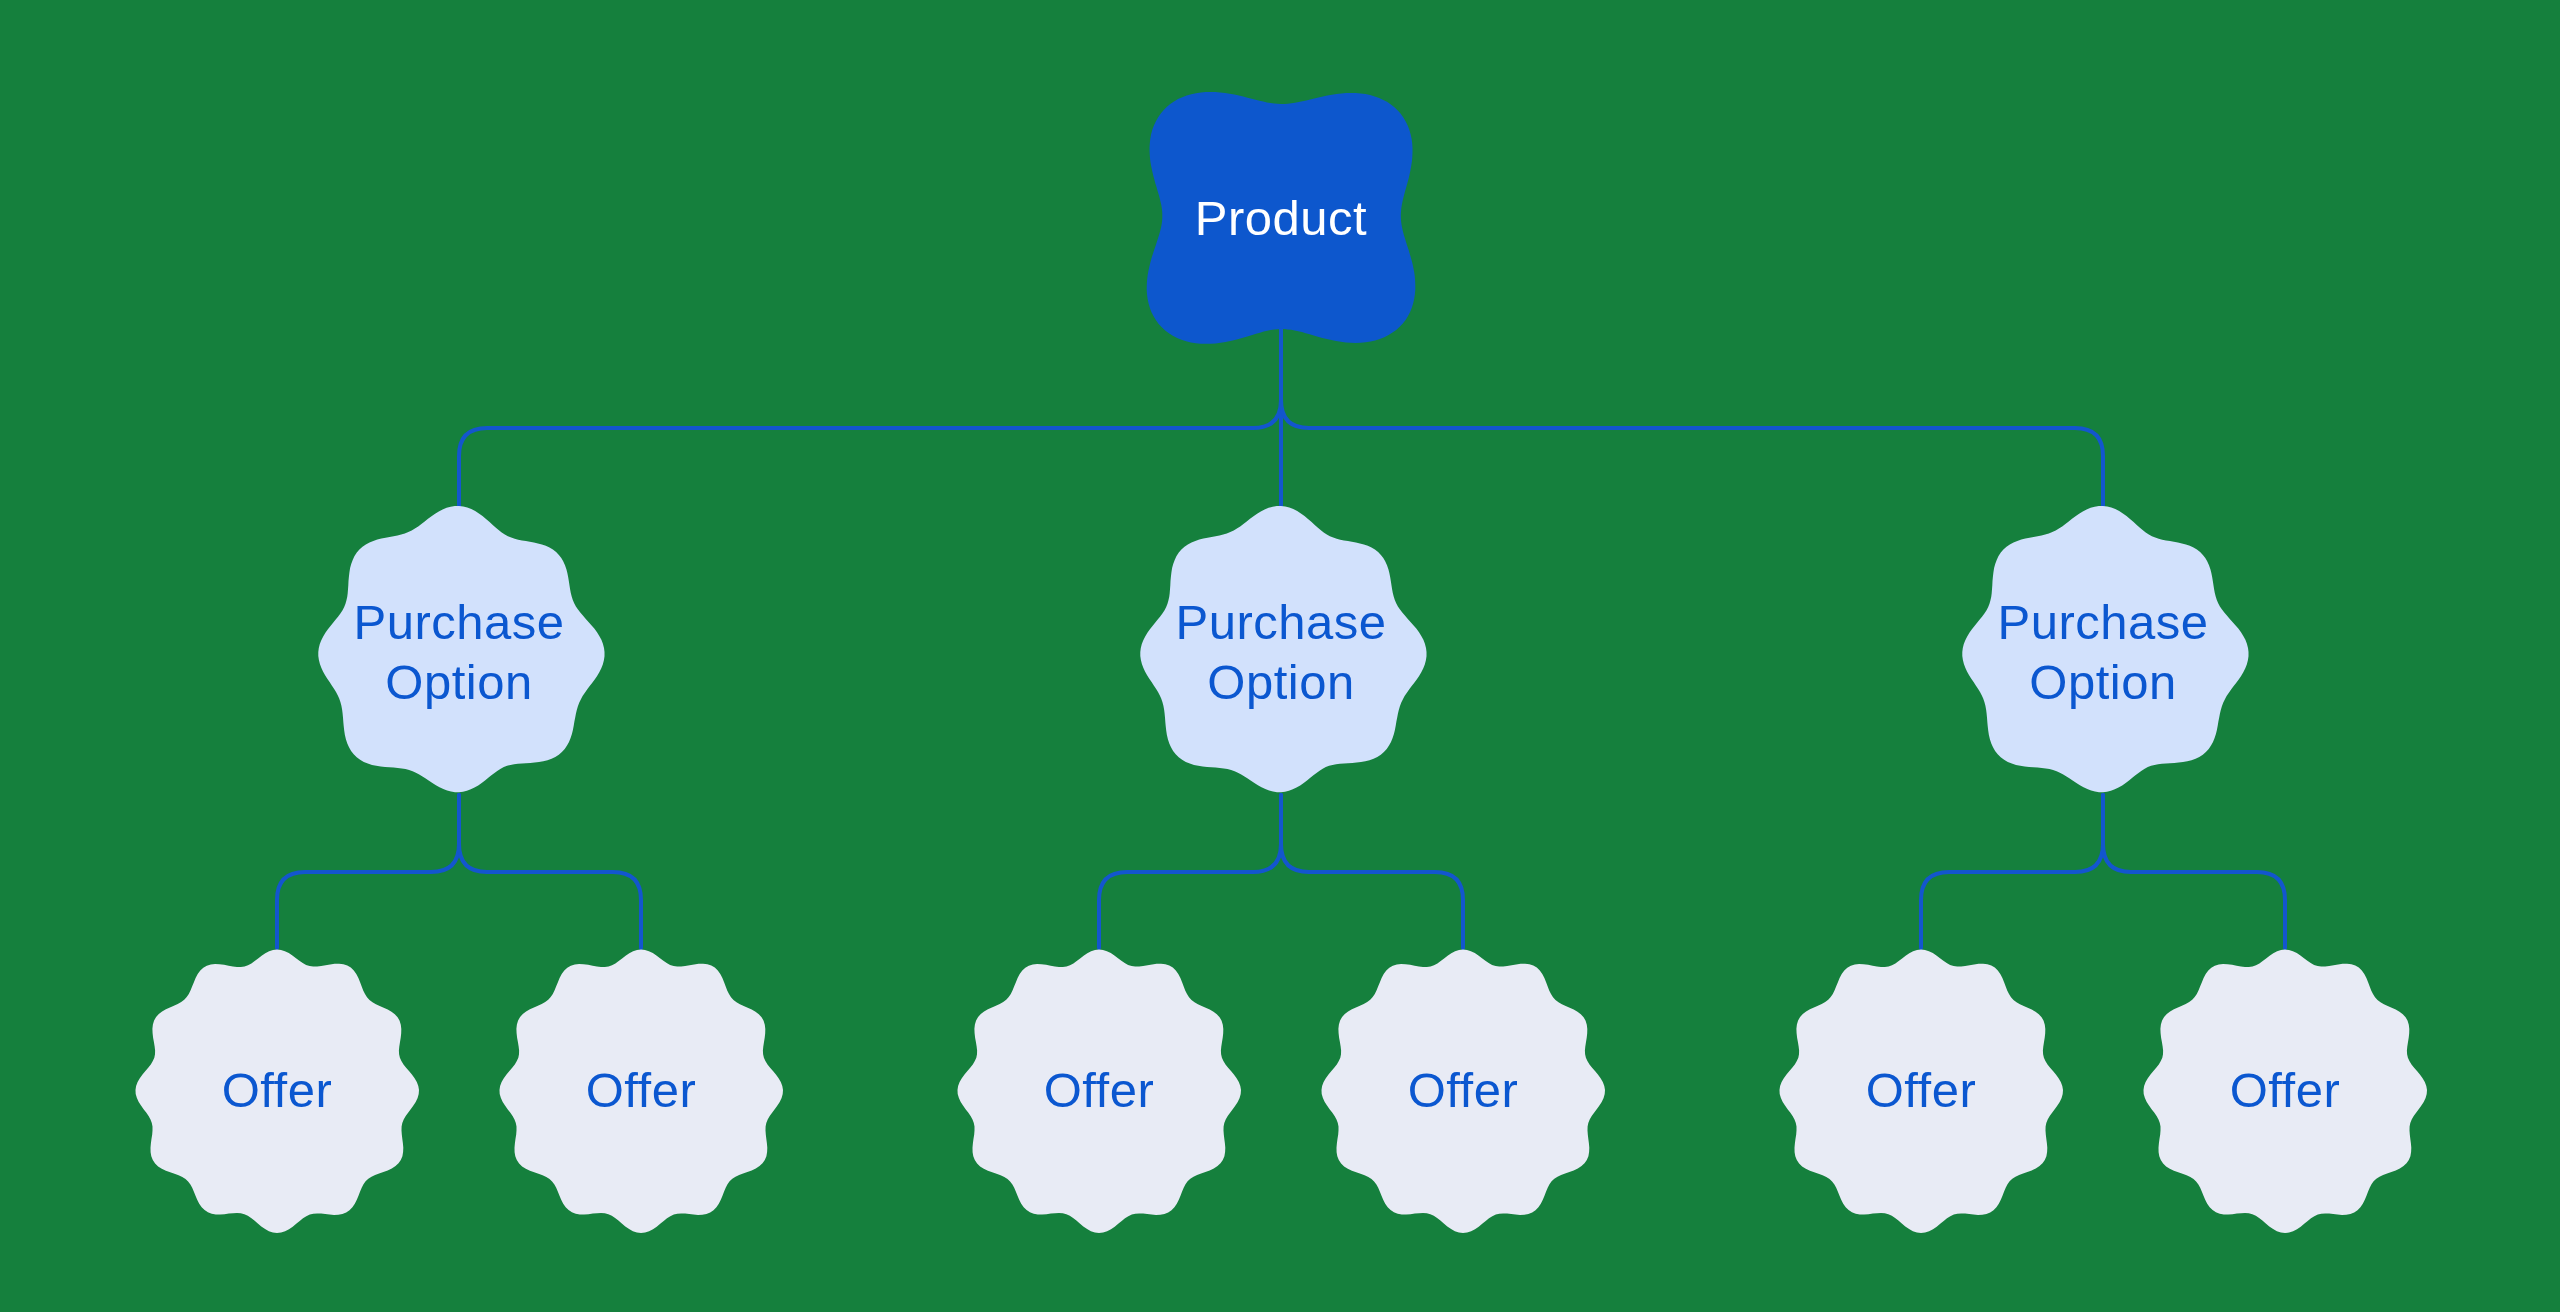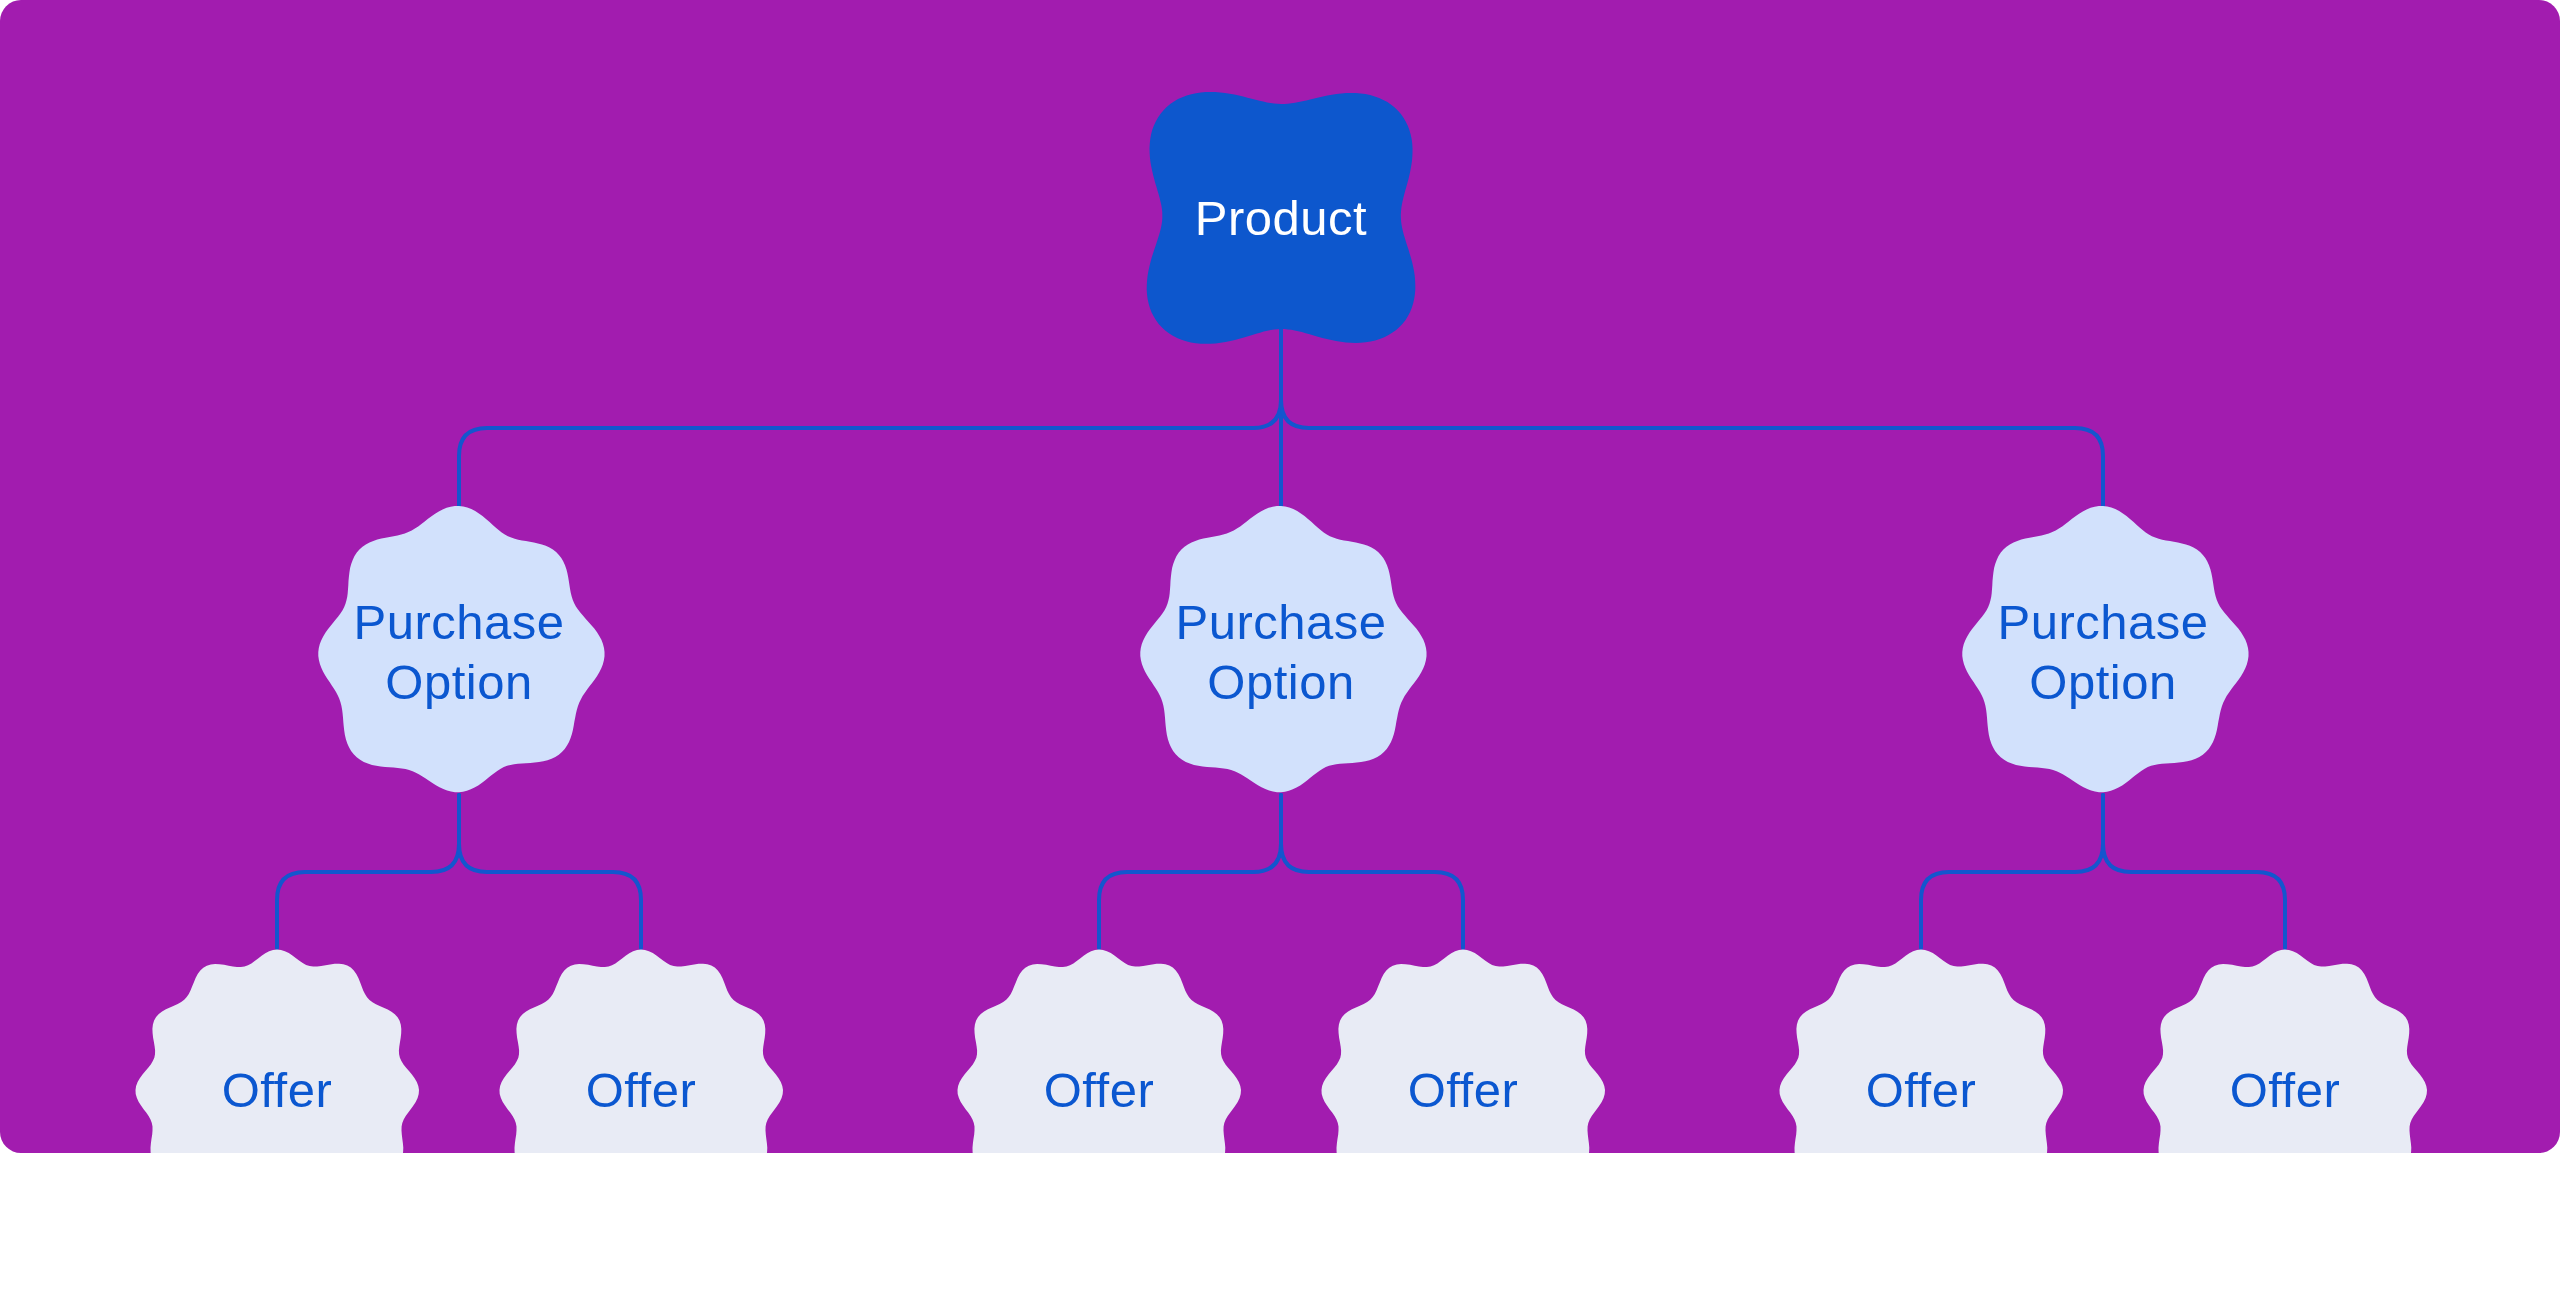--- a/index.html
+++ b/index.html
@@ -3,24 +3,23 @@
 <meta charset="utf-8">
 <style>
   html, body {
     margin: 0;
     padding: 0;
     background: #ffffff;
   }
   .stage {
     position: relative;
     width: 2560px;
-    height: 1153px;
-    background: #a21caf;
+    height: 1312px;
+    background: #15803d;
     overflow: hidden;
-    border-radius: 21px;
   }
   svg { display: block; }
   text {
     font-family: "Liberation Sans", sans-serif;
     font-weight: 500;
     letter-spacing: 0.5px;
   }
 </style>
 </head>
 <body>

